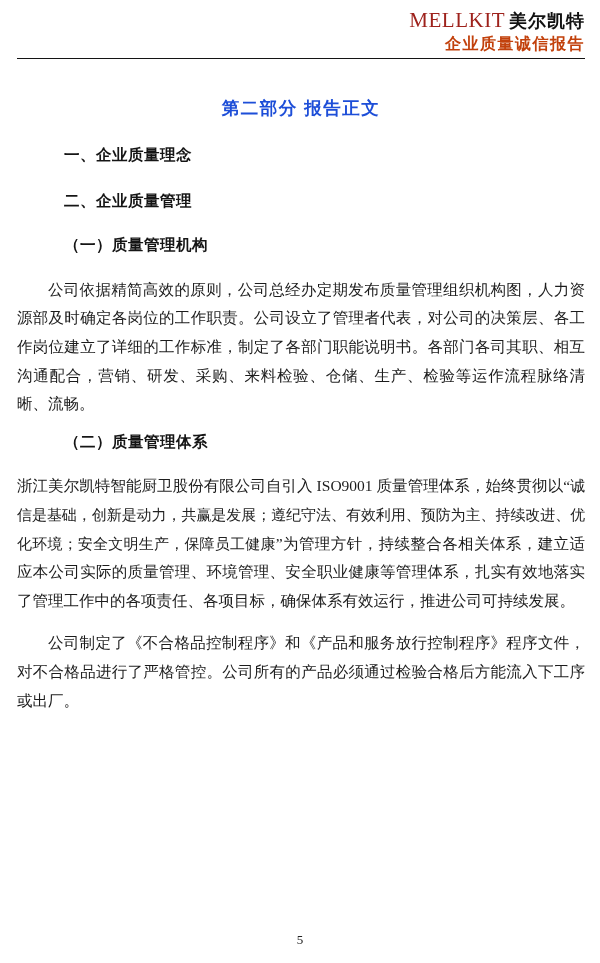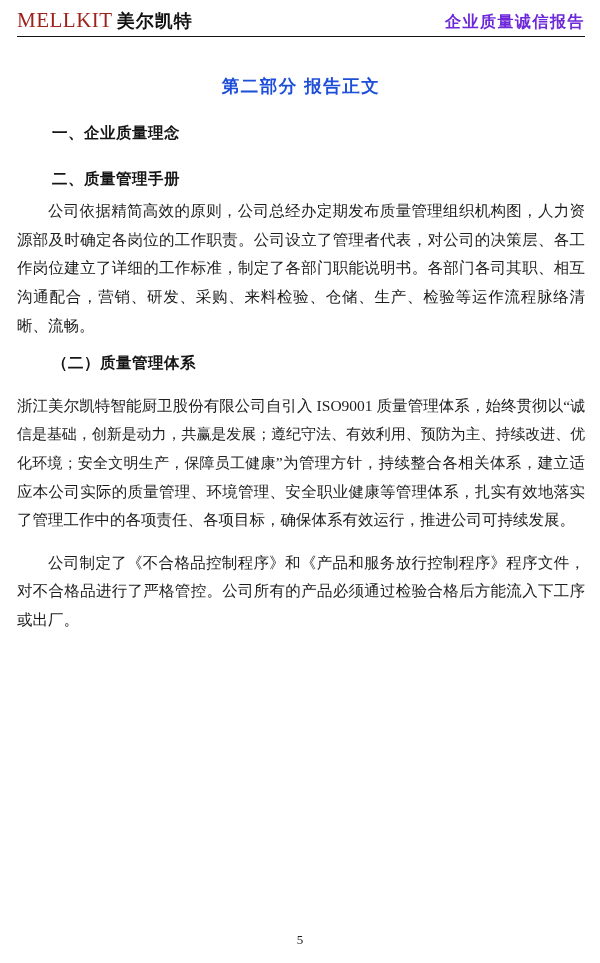--- a/index.html
+++ b/index.html
@@ -19,20 +19,21 @@
     font-family: "Liberation Serif", "DejaVu Serif", serif;
     color: #1c1c1c;
   }
   
   .header {
     display: flex;
     justify-content: space-between;
     align-items: flex-end;
     border-bottom: 1.6px solid #141414;
     padding-bottom: 3px;
+    flex-direction: column;
   }
   .brand {
     white-space: nowrap;
     line-height: 22px;
   }
   .brand-en {
     color: #9e221c;
     font-size: 21px;
     font-weight: normal;
     letter-spacing: 0.5px;
@@ -42,21 +43,21 @@
     color: #111111;
     font-size: 18px;
     font-weight: bold;
     margin-left: 4px;
     letter-spacing: 1px;
   }
   .header-doc-title {
     font-size: 16px;
     font-weight: bold;
     letter-spacing: 1.5px;
-    color: #6d28d9;
+    color: #c2410c;
     line-height: 22px;
   }
   
   .doc-title {
     margin-top: 37px;
     text-align: center;
     font-family: "Liberation Sans", "DejaVu Sans", sans-serif;
     font-weight: bold;
     font-size: 17.5px;
     letter-spacing: 1.5px;
@@ -69,21 +70,21 @@
     line-height: 28.6px;
     text-align: justify;
     text-justify: inter-ideograph;
     color: #1c1c1c;
   }
   .heading {
     font-family: "Liberation Sans", "DejaVu Sans", sans-serif;
     font-weight: bold;
     font-size: 15.5px;
     text-indent: 2em;
-    margin: 4px;
+    margin: 16px;
     color: #151515;
     letter-spacing: 0.5px;
   }
   .heading.gap-lg { margin-top: 17px; }
   .heading.gap-md { margin-top: 9px; }
   p.para {
     margin: 0;
     text-indent: 2em;
   }
   p.para.no-indent { text-indent: 0; }
@@ -115,21 +116,22 @@
     </div>
     <div class="header-doc-title">企业质量诚信报告</div>
   </div>
 
   <div class="doc-title">第二部分 报告正文</div>
 
   <div class="content">
 
     <div class="heading gap-md">一、企业质量理念</div>
 
-    <div class="heading gap-lg">二、质量管理手册</div>
+    <div class="heading gap-lg">二、企业质量管理</div>
+    <div class="heading">（一）质量管理机构</div>
     <p class="para">公司依据精简高效的原则，公司总经办定期发布质量管理组织机构图，人力资源部及时确定各岗位的工作职责。公司设立了管理者代表，对公司的决策层、各工作岗位建立了详细的工作标准，制定了各部门职能说明书。各部门各司其职、相互沟通配合，营销、研发、采购、来料检验、仓储、生产、检验等运作流程脉络清晰、流畅。</p>
 
     <div class="heading gap-md">（二）质量管理体系</div>
     <p class="para no-indent gap-sm"><span>浙江美尔凯特智能厨卫股份有限公司自引入 ISO9001 质量管理体系，始终贯彻以“</span><span class="kai-quote">诚信是基础，创新是动力，共赢是发展；遵纪守法、有效利用、预防为主、持续改进、优化环境；安全文明生产，保障员工健康</span><span>”为管理方针，持续整合各相关体系，建立适应本公司实际的质量管理、环境管理、安全职业健康等管理体系，扎实有效地落实了管理工作中的各项责任、各项目标，确保体系有效运行，推进公司可持续发展。</span></p>
 
 
     <p class="para gap-sm">公司制定了《不合格品控制程序》和《产品和服务放行控制程序》程序文件，对不合格品进行了严格管控。公司所有的产品必须通过检验合格后方能流入下工序或出厂。</p>
 
   </div>
 

